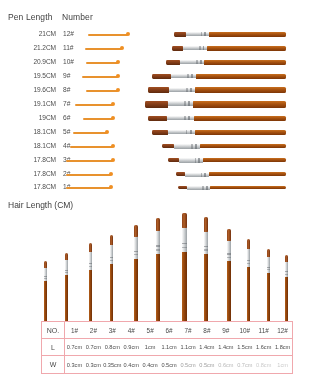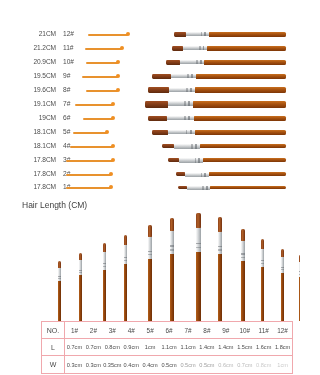--- a/index.html
+++ b/index.html
@@ -32,21 +32,21 @@
   .hb .fer{position:absolute;top:0.15px;height:4.3px;
       background:linear-gradient(180deg,#fdfdfd,#cfd2d4 45%,#9aa0a4);
       border-radius:.6px;}
   .hb .fer:after{content:"";position:absolute;right:12%;top:0;width:8%;height:100%;background:rgba(90,95,100,.55);}
   .hb .fer:before{content:"";position:absolute;right:28%;top:0;width:7%;height:100%;background:rgba(90,95,100,.4);}
   .hb .hnd{position:absolute;top:0;height:100%;
       background:linear-gradient(180deg,#c9701f,#a6510f 45%,#7d3607);
       border-radius:.6px 1.6px 1.6px .6px;}
 
   
-  .sec2{position:absolute;top:196px;left:14px;width:300px;height:125px;}
+  .sec2{position:absolute;top:196px;left:0;width:300px;height:125px;}
   .h-hair{position:absolute;left:8px;top:4px;font-size:8.5px;color:#3f3f3f;}
 
   .vb{position:absolute;bottom:0;}
   .vb .vtip{position:absolute;left:0;top:0;width:100%;
       background:linear-gradient(90deg,#8e4219,#b05f27 40%,#72300f);
       border-radius:1.6px 1.6px .4px .4px;}
   .vb .vfer{position:absolute;left:0;width:100%;
       background:linear-gradient(90deg,#fbfbfb,#d2d5d7 45%,#9aa0a4);}
   .vb .vfer:after{content:"";position:absolute;left:0;width:100%;height:7%;top:62%;background:rgba(95,100,105,.5);}
   .vb .vfer:before{content:"";position:absolute;left:0;width:100%;height:7%;top:78%;background:rgba(95,100,105,.4);}
@@ -62,20 +62,24 @@
   .cells{flex:1;display:flex;}
   .cell{flex:1;display:flex;align-items:center;justify-content:center;font-size:5.6px;color:#4a4a4a;white-space:nowrap;}
   .trow.norow .cell{font-size:6.4px;}
   .fade1{opacity:.55;} .fade2{opacity:.4;} .fade3{opacity:.3;}
 </style>
 </head>
 <body>
 
 <div class="sec1">
 
+  <div class="hdr">
+    <span class="h-pen">Pen Length</span>
+    <span class="h-num">Number</span>
+  </div>
 
   <div class="prow" style="top:28px">
     <span class="p-len">21CM</span>
     <span class="p-num">12#</span>
     <span class="ind" style="left:88px;width:40px"></span>
     <span class="dot" style="left:126px"></span>
     <span class="hb" style="left:174px;width:112px;top:4px">
       <span class="tip" style="width:11%"></span>
       <span class="fer" style="left:11%;width:20%"></span>
       <span class="hnd" style="left:31%;width:69%"></span>

